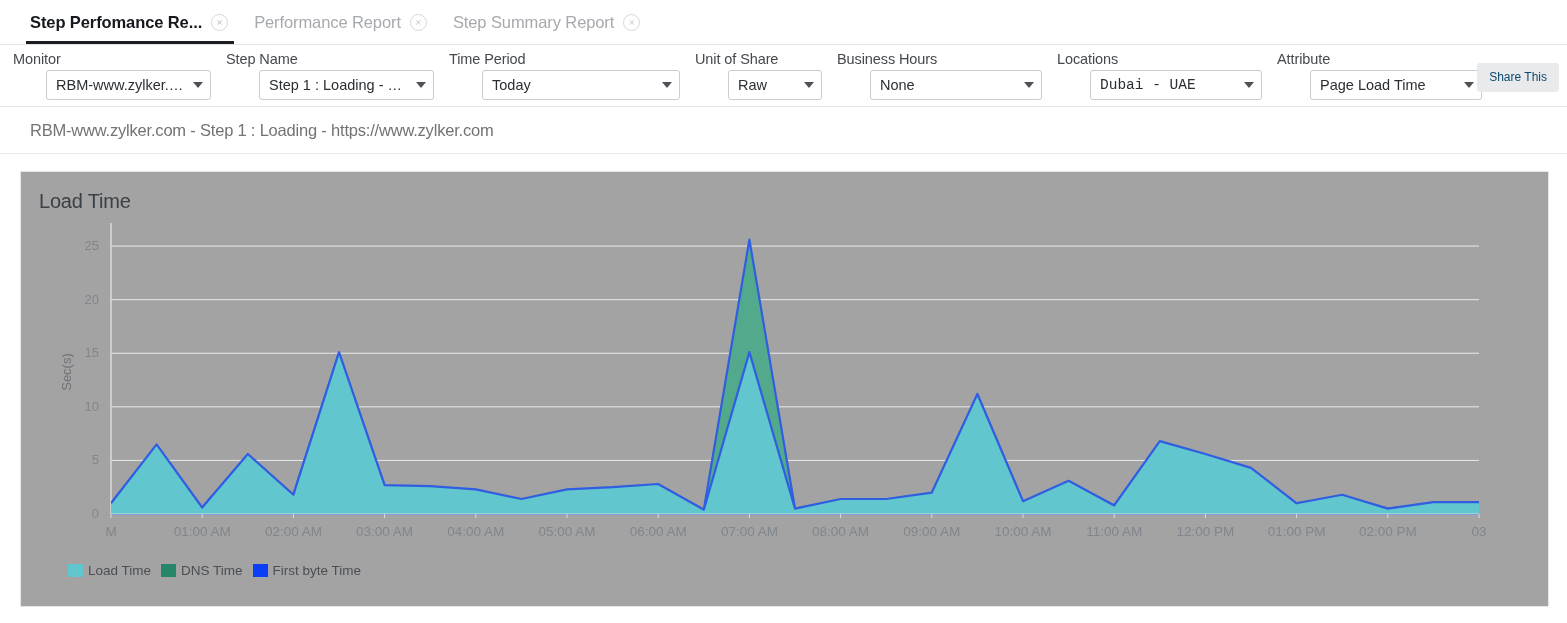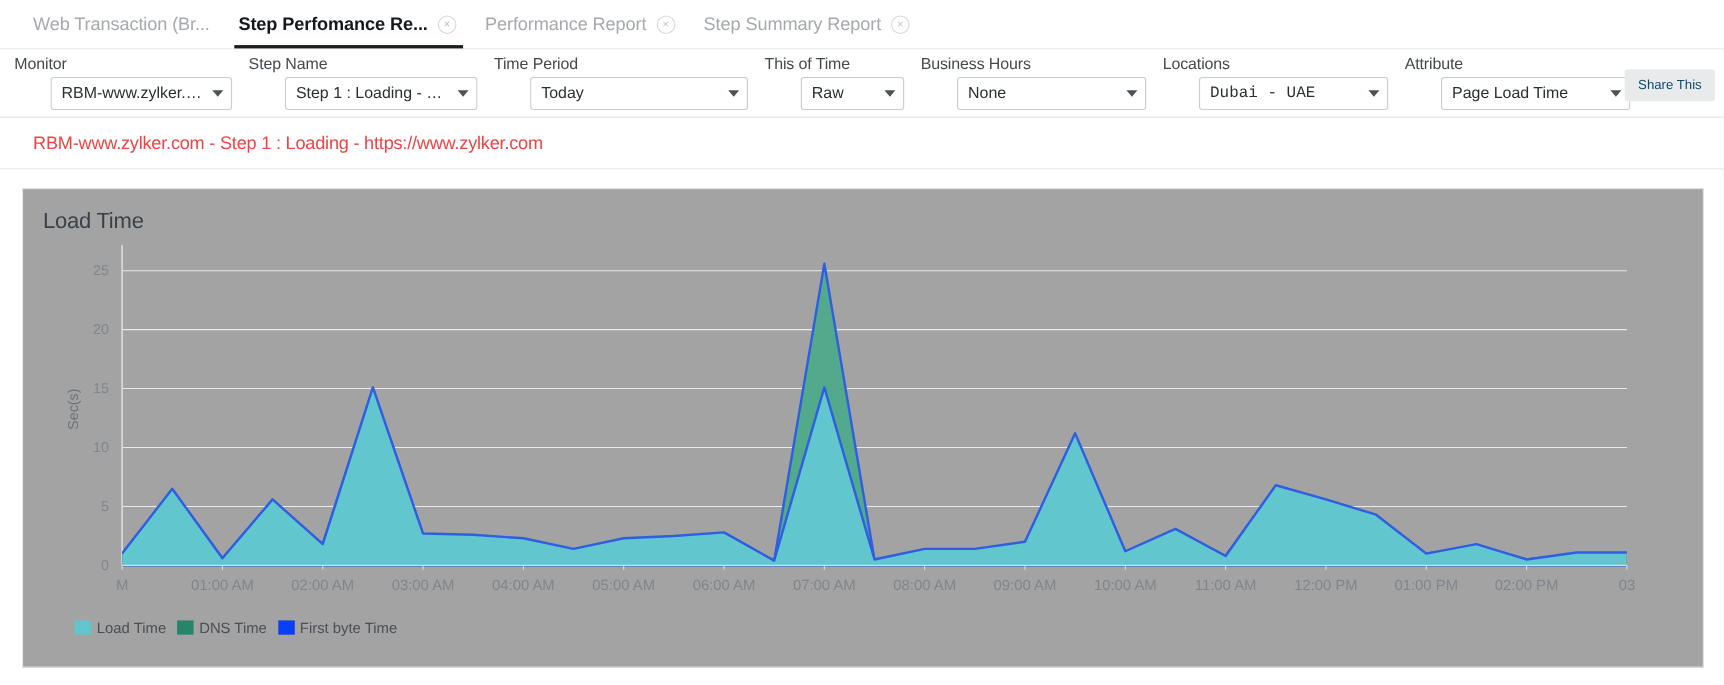--- a/index.html
+++ b/index.html
@@ -119,21 +119,21 @@
     cursor: pointer;
   }
 
   
   .subtitle-wrap {
     padding: 14px 24px 13px 30px;
     border-bottom: 1px solid #e6e8ea;
   }
   .subtitle {
     font-size: 16.5px;
-    color: #ef4444;
+    color: #737373;
     letter-spacing: -0.2px;
   }
 
   
   .card {
     margin: 17px 18px 0 20px;
     border: 1px solid #e4e6e8;
     background: #a3a3a3;
     height: 436px;
     position: relative;
@@ -161,23 +161,20 @@
     font-size: 13.5px;
     color: #4a4f54;
   }
   .legend .item { display: flex; align-items: center; gap: 5px; margin-right: 4px; }
   .legend .sw { width: 15px; height: 13px; flex: none; }
 </style>
 </head>
 <body>
 
 <div class="tabbar">
-  <div class="tab">
-    <span>Web Transaction (Br...</span>
-  </div>
   <div class="tab active">
     <span>Step Perfomance Re...</span>
     <span class="closex">×</span>
   </div>
   <div class="tab">
     <span>Performance Report</span>
     <span class="closex">×</span>
   </div>
   <div class="tab">
     <span>Step Summary Report</span>
@@ -205,21 +202,21 @@
 
   <div class="filter">
     <span class="lbl">Time Period</span>
     <div class="select w-time">
       <span class="val">Today</span>
       <span class="caret"></span>
     </div>
   </div>
 
   <div class="filter">
-    <span class="lbl">This of Time</span>
+    <span class="lbl">Unit of Share</span>
     <div class="select w-unit">
       <span class="val">Raw</span>
       <span class="caret"></span>
     </div>
   </div>
 
   <div class="filter">
     <span class="lbl">Business Hours</span>
     <div class="select w-business">
       <span class="val">None</span>

